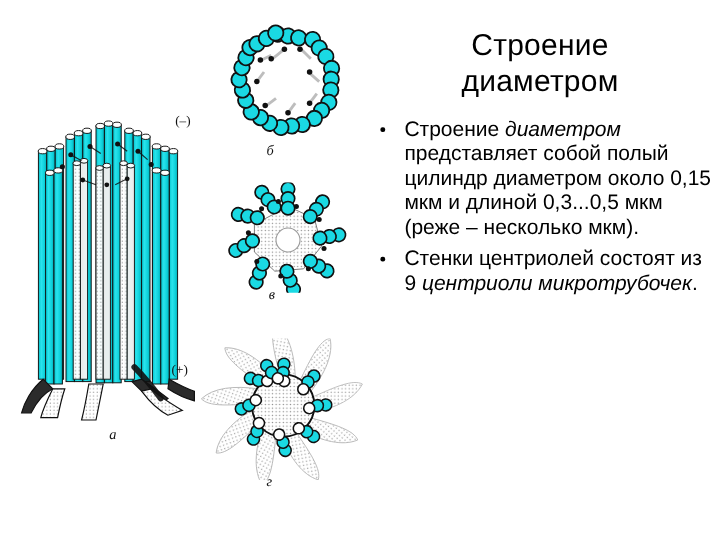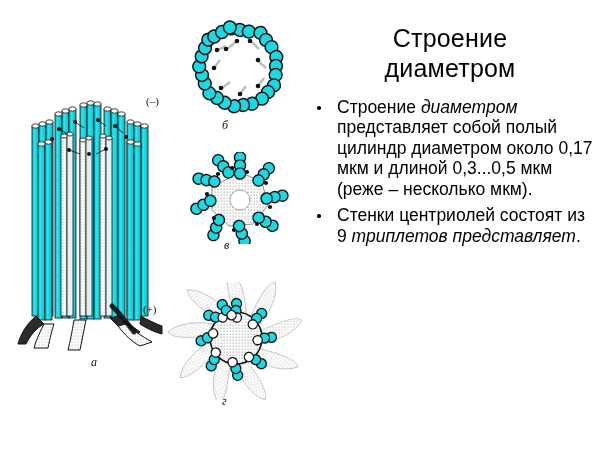--- a/index.html
+++ b/index.html
@@ -437,22 +437,22 @@
 
   <div class="text-col">
     <div class="title">
       <span>Строение</span><br>
       <span>диаметром</span>
     </div>
 
     <ul class="bullets">
       <li class="bullet">
         <span class="dot"></span>
-        <span><span>Строение </span><i>диаметром</i><span> представляет собой полый цилиндр диаметром около 0,17 мкм и длиной 0,3...0,5 мкм (реже – несколько мкм).</span></span>
+        <span><span>Строение </span><i>диаметром</i><span> представляет собой полый цилиндр диаметром около 0,15 мкм и длиной 0,3...0,5 мкм (реже – несколько мкм).</span></span>
       </li>
       <li class="bullet">
         <span class="dot"></span>
-        <span><span>Стенки центриолей состоят из 9 </span><i>триплетов представляет</i><span>.</span></span>
+        <span><span>Стенки центриолей состоят из 9 </span><i>центриоли микротрубочек</i><span>.</span></span>
       </li>
     </ul>
   </div>
 
 </div>
 
 </body></html>

